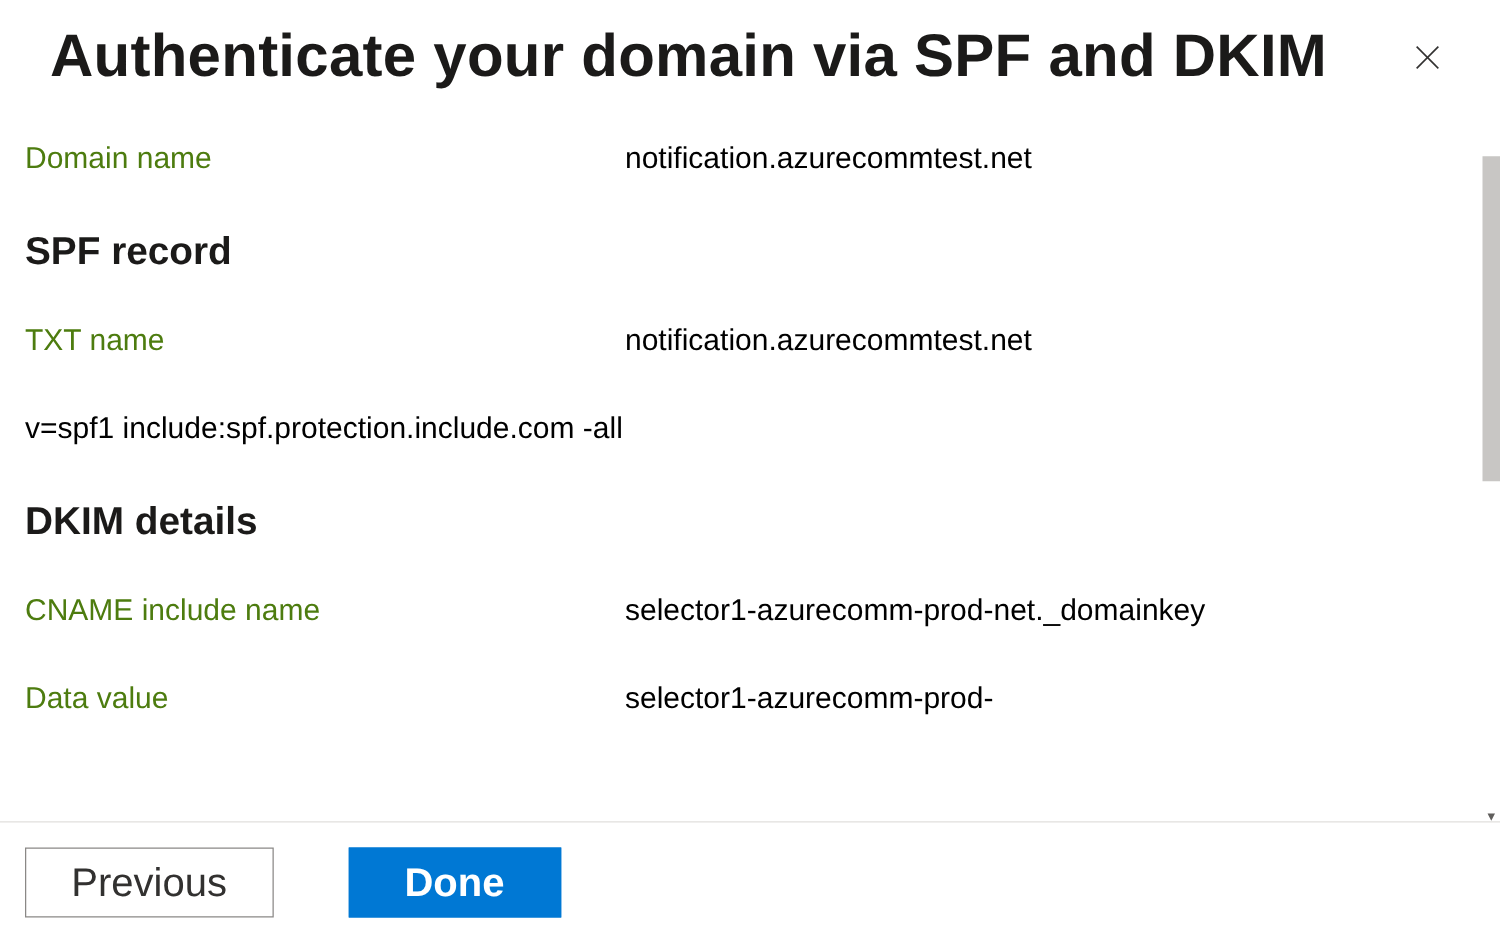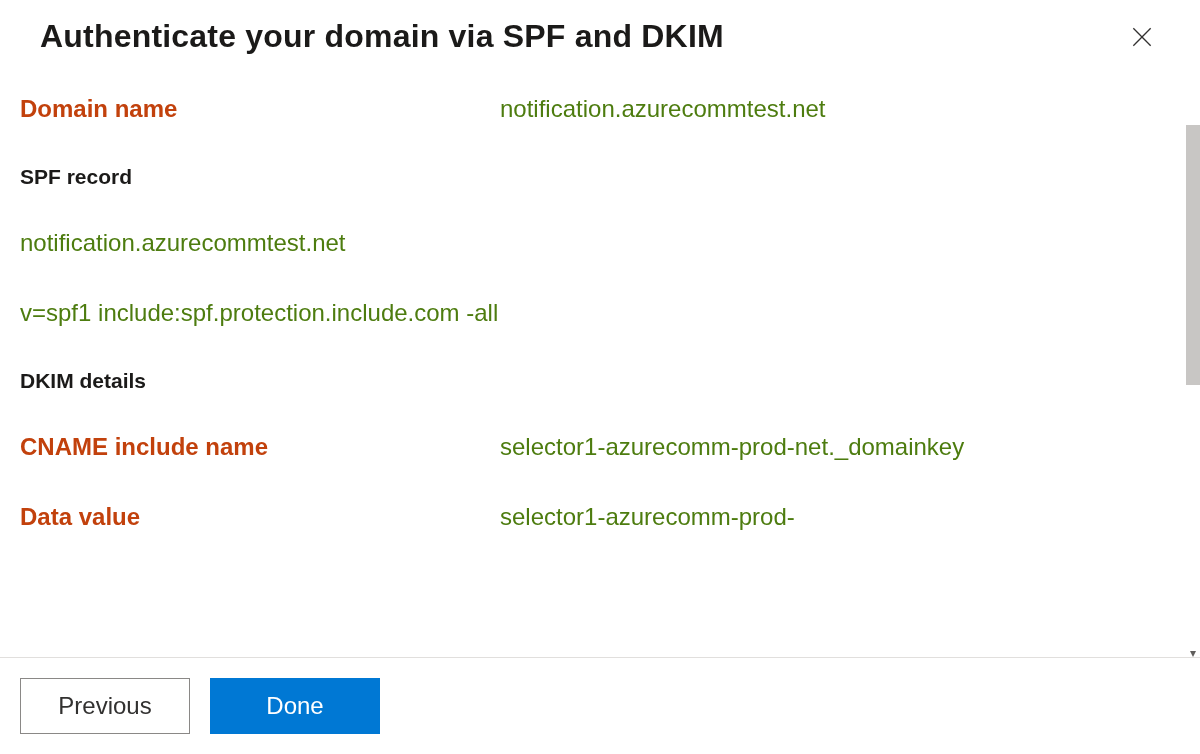--- a/index.html
+++ b/index.html
@@ -21,21 +21,21 @@
       flex-direction: column;
       height: 100%;
     }
     .header {
       display: flex;
       align-items: center;
       justify-content: space-between;
       padding: 18px 40px 10px 40px;
     }
     .title {
-      font-size: 32px;
+      font-size: 48px;
       font-weight: 600;
       color: #1b1a19;
       letter-spacing: 0.2px;
     }
     .close-btn {
       width: 36px;
       height: 36px;
       display: flex;
       align-items: center;
       justify-content: center;
@@ -55,63 +55,64 @@
       position: relative;
     }
     .row {
       display: flex;
       align-items: baseline;
       margin-bottom: 42px;
     }
     .label {
       flex: 0 0 480px;
       font-size: 24px;
-      color: #c2410c;
-      font-weight: 700;
+      color: #4d7c0f;
+      font-weight: 400;
     }
     .value {
       flex: 1 1 auto;
       font-size: 24px;
-      color: #4d7c0f;
+      color: #000000;
       font-weight: 400;
       word-break: break-word;
     }
     .section-heading {
-      font-size: 21px;
+      font-size: 31px;
       font-weight: 700;
       color: #1b1a19;
       margin: 18px 0 40px 0;
     }
     .footer {
       flex: 0 0 auto;
       border-top: 1px solid #e1dfdd;
       padding: 20px 20px;
       display: flex;
       gap: 20px;
     }
     .btn {
-      font-size: 24px;
+      font-size: 32px;
       font-weight: 400;
       height: 56px;
       padding: 0 36px;
       border: 1px solid #8a8886;
       background: #ffffff;
       color: #323130;
       cursor: pointer;
       display: inline-flex;
       align-items: center;
       justify-content: center;
       min-width: 170px;
       font-family: inherit;
     }
     .btn-primary {
       background: #0078d4;
       border-color: #0078d4;
       color: #ffffff;
-      font-weight: 400;
+      font-weight: 700;
+      margin-left: 40px;
     }
     
     .scroll-track {
       position: absolute;
       top: 125px;
       right: 0;
       width: 14px;
       height: 260px;
       background: #c8c6c4;
       border-radius: 0;
@@ -148,20 +149,21 @@
   <div class="content-wrapper">
 
     <div class="row">
       <div class="label">Domain name</div>
       <div class="value">notification.azurecommtest.net</div>
     </div>
 
     <div class="section-heading">SPF record</div>
 
     <div class="row">
+      <div class="label">TXT name</div>
       <div class="value">notification.azurecommtest.net</div>
     </div>
 
     <div class="row">
       <div class="value">v=spf1 include:spf.protection.include.com -all</div>
     </div>
 
     <div class="section-heading">DKIM details</div>
 
     <div class="row">

